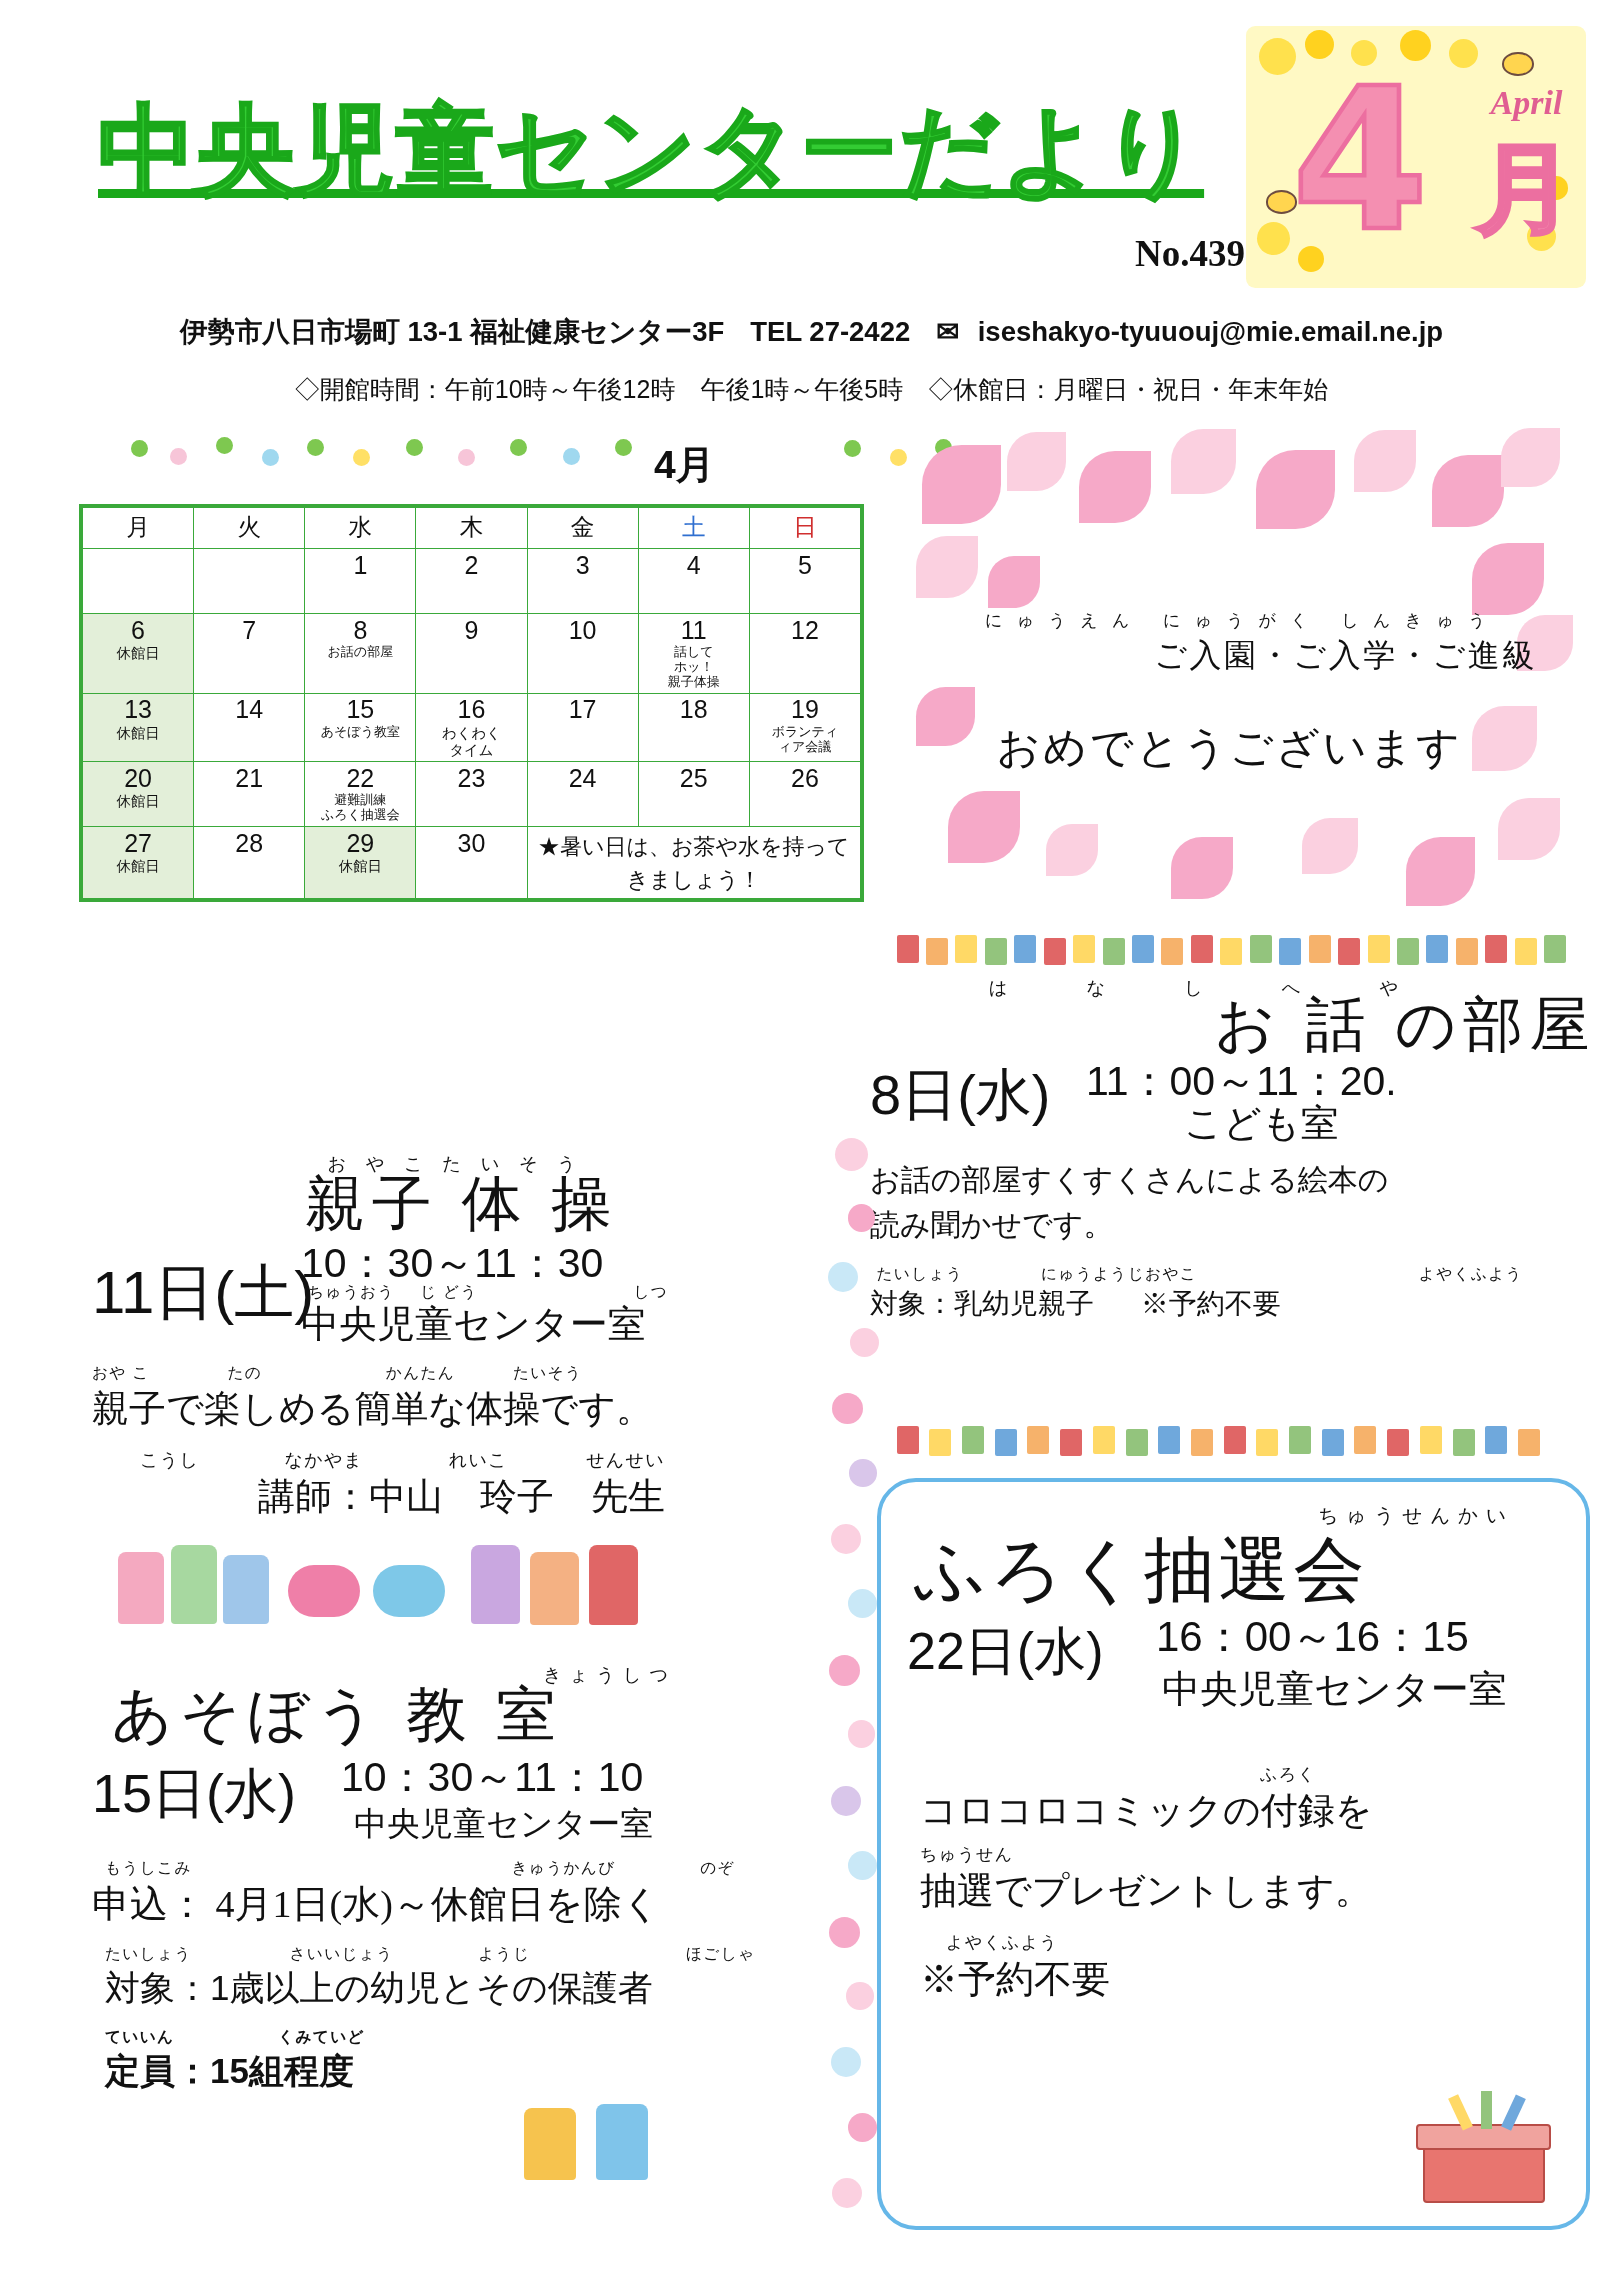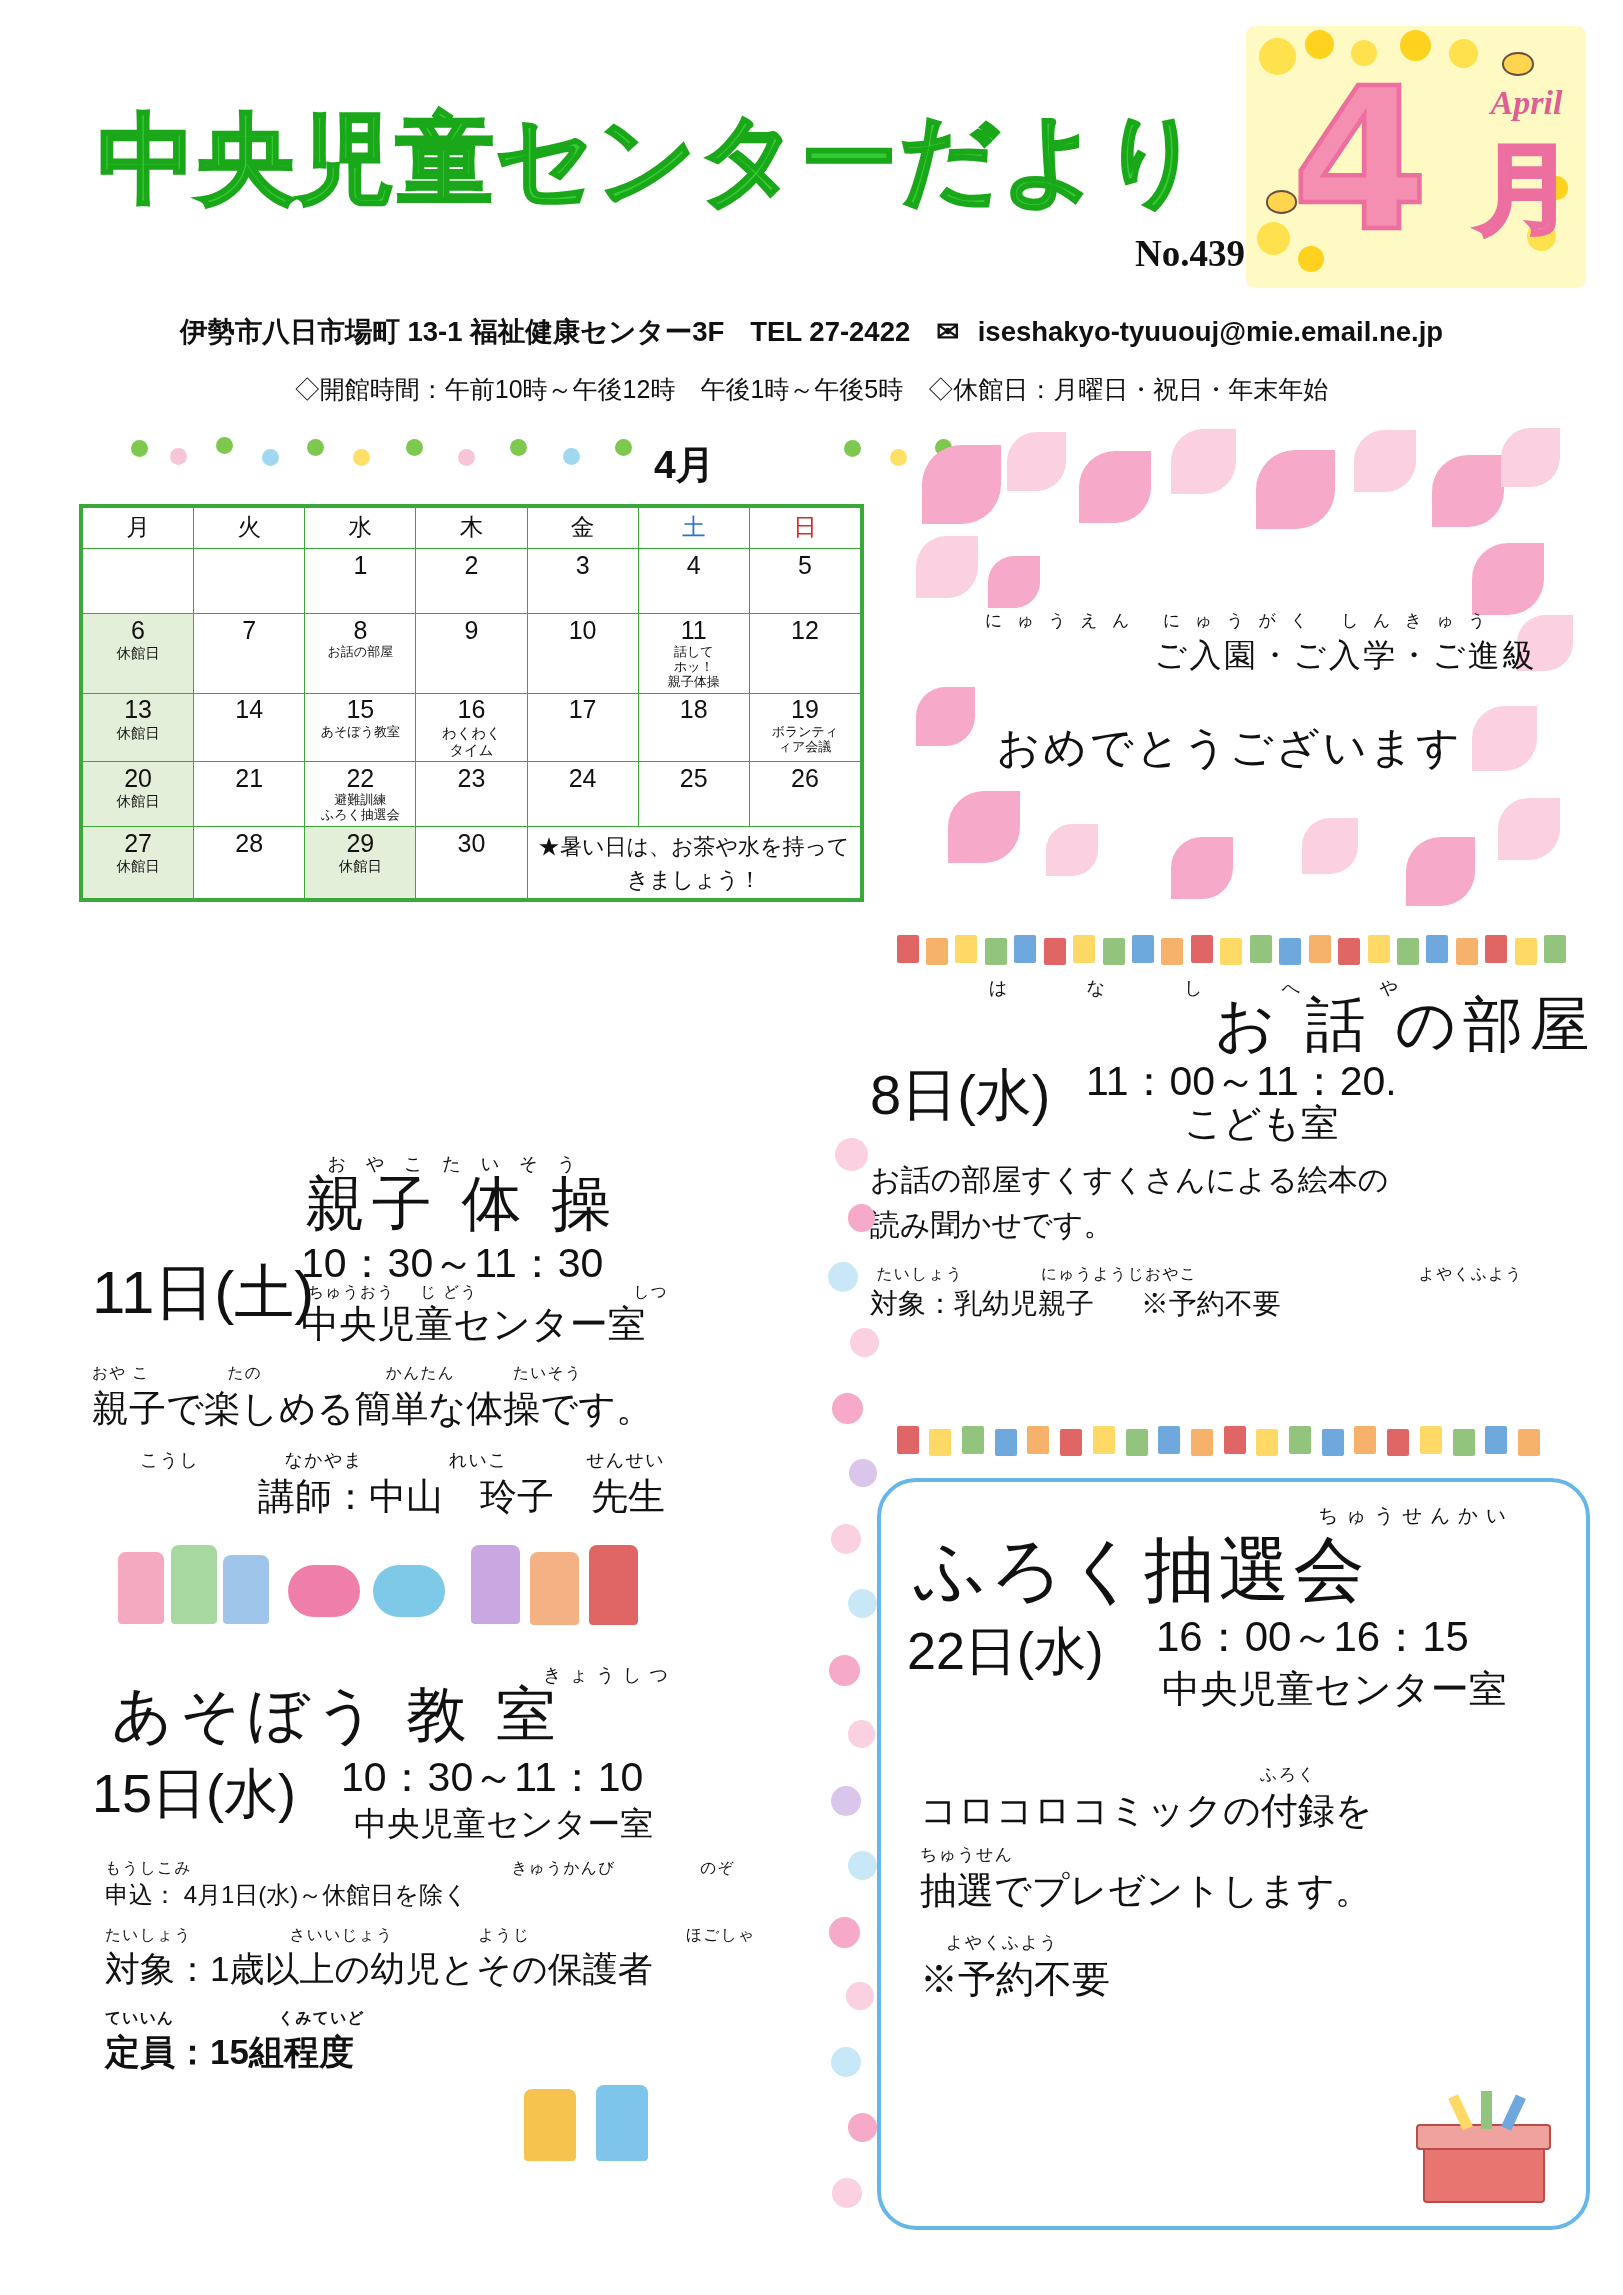--- a/index.html
+++ b/index.html
@@ -11,27 +11,28 @@
     position:relative;
     overflow:hidden;
   }
   .page{position:relative;width:1623px;height:2295px;}
 
   
   .masthead{
     position:absolute;left:0;top:0;width:1623px;height:307px;
   }
   .title-main{
-    position:absolute;left:98px;top:95px;
+    position:absolute;left:98px;top:86px;
     font-size:98px;font-weight:bold;
     color:#33cc33;
     -webkit-text-stroke:2.6px #1aa81a;
     letter-spacing:1.3px;
     white-space:nowrap;
     font-family:"DejaVu Sans", sans-serif;
+    text-decoration:underline;
   }
   .title-no{
     position:absolute;left:1135px;top:232px;
     font-size:37px;font-weight:bold;color:#111;
     font-family:"Liberation Serif", serif;
   }
   
   .april-badge{
     position:absolute;left:1246px;top:26px;width:340px;height:262px;
   }
@@ -531,21 +532,21 @@
       <div class="sec-date" style="position:absolute;left:0px;top:10.5px;font-size:54px;">15日(水)</div>
       <div class="sec-time" style="position:absolute;left:249px;top:2.6px;">10：30～11：10</div>
       <div style="position:absolute;left:262px;top:55px;font-size:33px;">中央児童センター室</div>
     </div>
     <div style="position:relative;margin-top:0px;">
       <div style="font-size:15.7px;letter-spacing:1.3px;margin-left:13px;">
         <span>もうしこみ</span>
         <span style="margin-left:314px;">きゅうかんび</span>
         <span style="margin-left:79px;">のぞ</span>
       </div>
-      <div style="font-size:24px;margin-left:13px;">申込： 4月1日(水)～休館日を除く</div>
+      <div style="font-size:38px;font-family:Liberation Serif, serif;">申込： 4月1日(水)～休館日を除く</div>
     </div>
     <div style="position:relative;margin-top:14.4px;">
       <div style="font-size:15.7px;letter-spacing:1.3px;margin-left:13px;">
         <span>たいしょう</span>
         <span style="margin-left:92px;">さいいじょう</span>
         <span style="margin-left:79px;">ようじ</span>
         <span style="margin-left:150px;">ほごしゃ</span>
       </div>
       <div style="font-size:35px;margin-left:13px;">対象：1歳以上の幼児とその保護者</div>
     </div>

